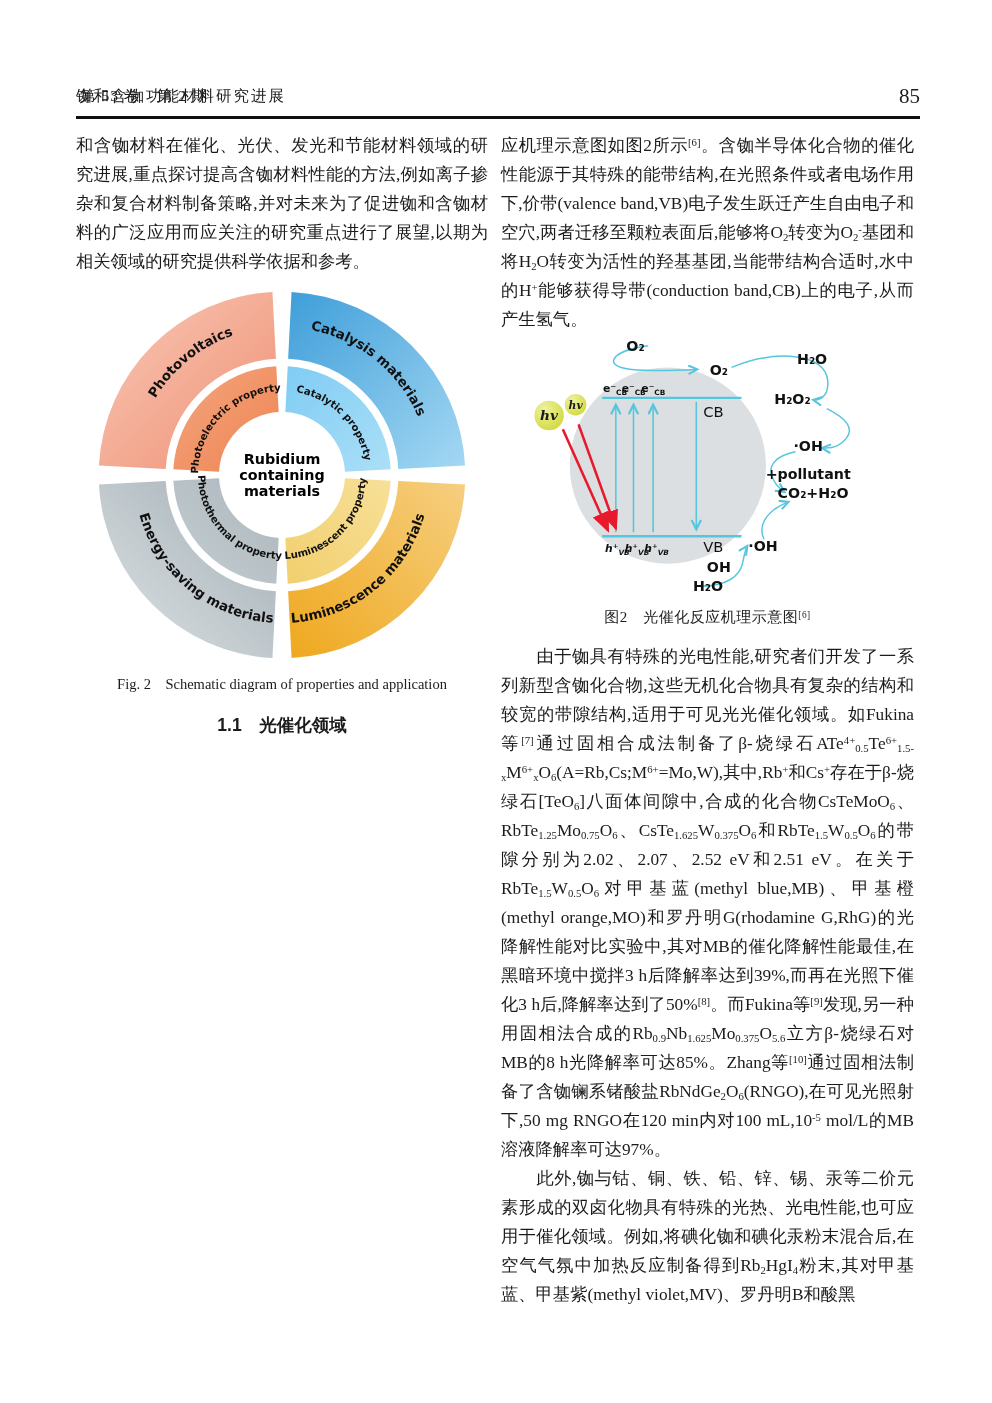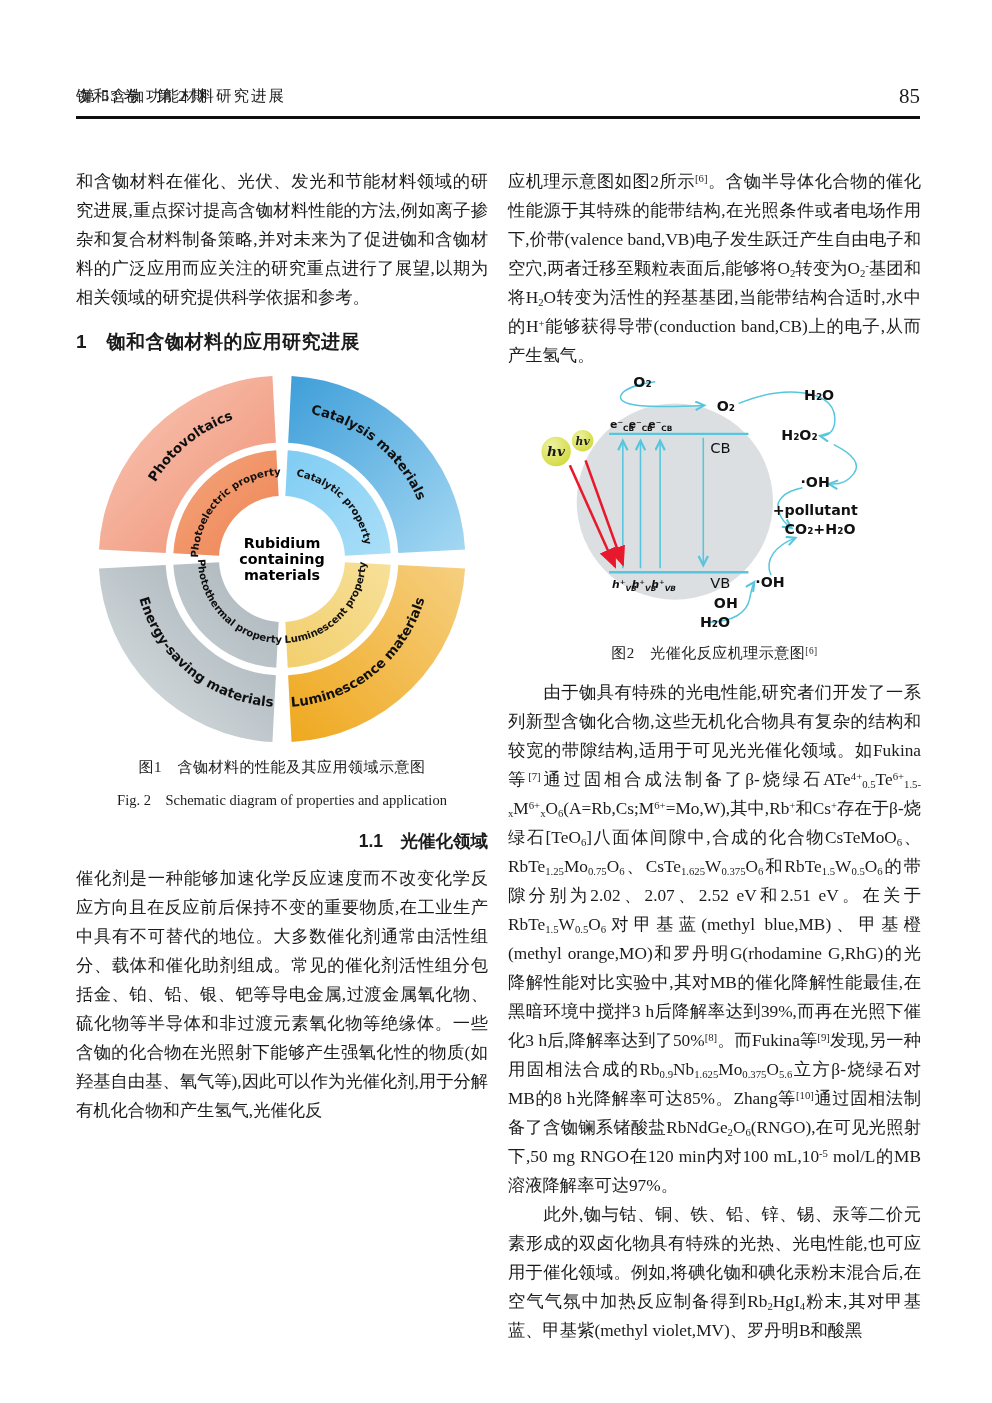--- a/index.html
+++ b/index.html
@@ -3,28 +3,28 @@
 <meta charset="utf-8">
 <style>
   html,body{margin:0;padding:0;background:#ffffff;}
   .page{position:relative;width:992px;height:1403px;background:#fff;color:#1b1b1b;
         font-family:"Liberation Serif","DejaVu Serif",serif;overflow:hidden;}
   .hdr{position:absolute;left:76px;right:72px;top:86px;height:24px;font-size:15.5px;}
   .hdr .issue{position:absolute;left:4px;top:0;letter-spacing:1px;}
   .hdr .rtitle{position:absolute;left:0;right:0;top:0;letter-spacing:2px;}
   .hdr .pno{position:absolute;right:0;top:-2px;font-size:21px;}
   .rule{position:absolute;left:76px;right:72px;top:116px;height:0;border-top:3px solid #0e0e0e;}
-  .columns{position:absolute;left:76px;top:131px;width:845px;display:flex;gap:20px;margin-top:36px;}
+  .columns{position:absolute;left:76px;top:131px;width:845px;display:flex;gap:13px;}
   .col{width:412px;font-size:17.3px;line-height:29px;text-align:justify;}
   .col p{margin:0;}
   p.indent{text-indent:2.05em;}
   h2.sec{font-family:"Liberation Sans","DejaVu Sans",sans-serif;font-size:19px;font-weight:bold;
          margin:15px 0 12px 0;text-align:left;letter-spacing:0.5px;}
   h3.sec{font-family:"Liberation Sans","DejaVu Sans",sans-serif;font-size:17.5px;font-weight:bold;
-         margin:12px 0 8px 0;text-align:right;}
+         margin:12px 0 8px 0;text-align:center;}
   sup,sub{font-size:0.62em;line-height:0;}
   sup{vertical-align:0.48em;}
   sub{vertical-align:-0.26em;}
   figure{margin:0;text-align:center;}
   .cap-zh{font-size:15px;margin-top:3px;letter-spacing:0.5px;}
   .cap-en{font-size:14.5px;margin-top:4px;}
   .fig1-svg{display:block;margin:8px auto 2px auto;}
   .fig2-svg{display:block;margin:4px auto 0 auto;}
   
   .f1-lab-o{font-family:"DejaVu Sans","Liberation Sans",sans-serif;font-size:14px;font-weight:bold;fill:#101010;}
@@ -46,21 +46,20 @@
     <span class="rtitle">铷和含铷功能材料研究进展</span>
     <span class="pno">85</span>
   </div>
   <div class="rule"></div>
 
   <div class="columns">
 
     <div class="col">
       <p>和含铷材料在催化、光伏、发光和节能材料领域的研究进展,重点探讨提高含铷材料性能的方法,例如离子掺杂和复合材料制备策略,并对未来为了促进铷和含铷材料的广泛应用而应关注的研究重点进行了展望,以期为相关领域的研究提供科学依据和参考。</p>
 
-      <h2 class="sec">1　铷和含铷材料的应用研究进展</h2>
 
 
       <figure>
         <svg class="fig1-svg" width="382" height="382" viewBox="0 0 400 400">
           <defs>
             <linearGradient id="g-tl-o" x1="0" y1="0" x2="1" y2="1">
               <stop offset="0" stop-color="#f9c9b8"></stop>
                 <stop offset="1" stop-color="#ef8f72"></stop>
             </linearGradient>
             <linearGradient id="g-tl-i" x1="0" y1="0" x2="1" y2="1">
@@ -129,28 +128,26 @@
           <text class="f1-lab-i" text-anchor="middle">
             <textPath href="#tp-bl-i" startOffset="50%">Photothermal property</textPath></text>
 
           <g>
             <text class="f1-center" x="200" y="188" text-anchor="middle">Rubidium</text>
             <text class="f1-center" x="200" y="205" text-anchor="middle">containing</text>
             <text class="f1-center" x="200" y="222" text-anchor="middle">materials</text>
           </g>
         </svg>
         <figcaption>
-          <div class="cap-zh">图1　含铷材料的性能及其应用领域示意图</div>
           <div class="cap-en">Fig. 2　Schematic diagram of properties and application</div>
         </figcaption>
       </figure>
 
       <h3 class="sec">1.1　光催化领域</h3>
 
-      <p>催化剂是一种能够加速化学反应速度而不改变化学反应方向且在反应前后保持不变的重要物质,在工业生产中具有不可替代的地位。大多数催化剂通常由活性组分、载体和催化助剂组成。常见的催化剂活性组分包括金、铂、铅、银、钯等导电金属,过渡金属氧化物、硫化物等半导体和非过渡元素氧化物等绝缘体。一些含铷的化合物在光照射下能够产生强氧化性的物质(如羟基自由基、氧气等),因此可以作为光催化剂,用于分解有机化合物和产生氢气,光催化反</p>
     </div>
 
     <div class="col" style="width:413px;">
       <p>应机理示意图如图2所示<sup>[6]</sup>。含铷半导体化合物的催化性能源于其特殊的能带结构,在光照条件或者电场作用下,价带(valence band,VB)电子发生跃迁产生自由电子和空穴,两者迁移至颗粒表面后,能够将O<sub>2</sub>转变为O<sub>2</sub><sup>-</sup>基团和将H<sub>2</sub>O转变为活性的羟基基团,当能带结构合适时,水中的H<sup>+</sup>能够获得导带(conduction band,CB)上的电子,从而产生氢气。</p>
 
       <figure>
         <svg class="fig2-svg" width="422" height="262" viewBox="0 0 430 267">
           <defs>
             <radialGradient id="g-hv" cx="0.35" cy="0.3" r="0.9">
               <stop offset="0" stop-color="#eef2a0"></stop>

